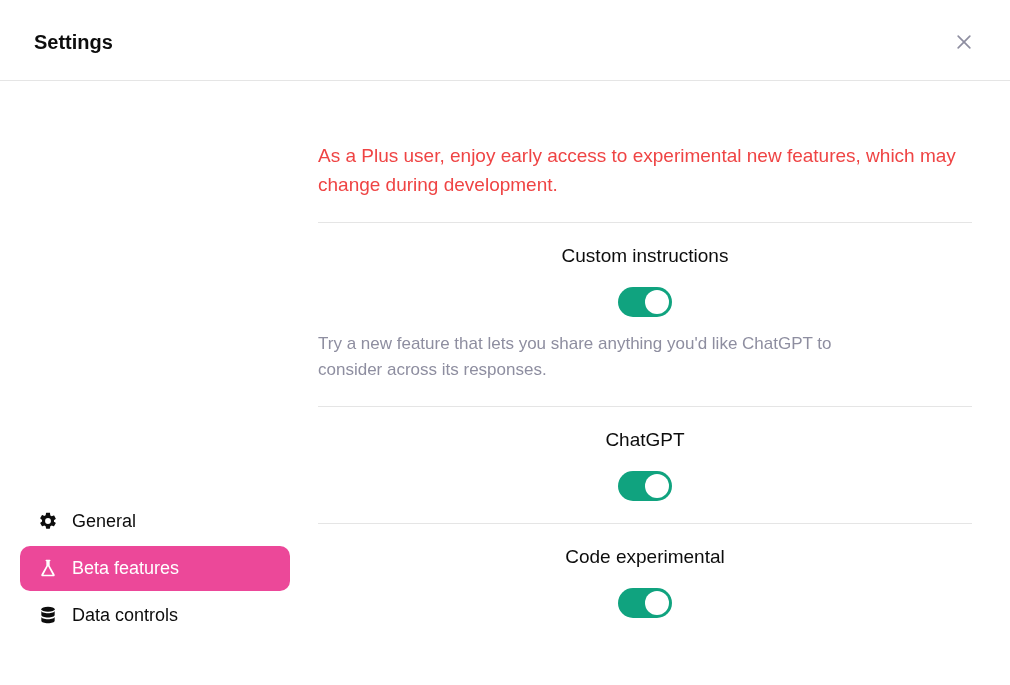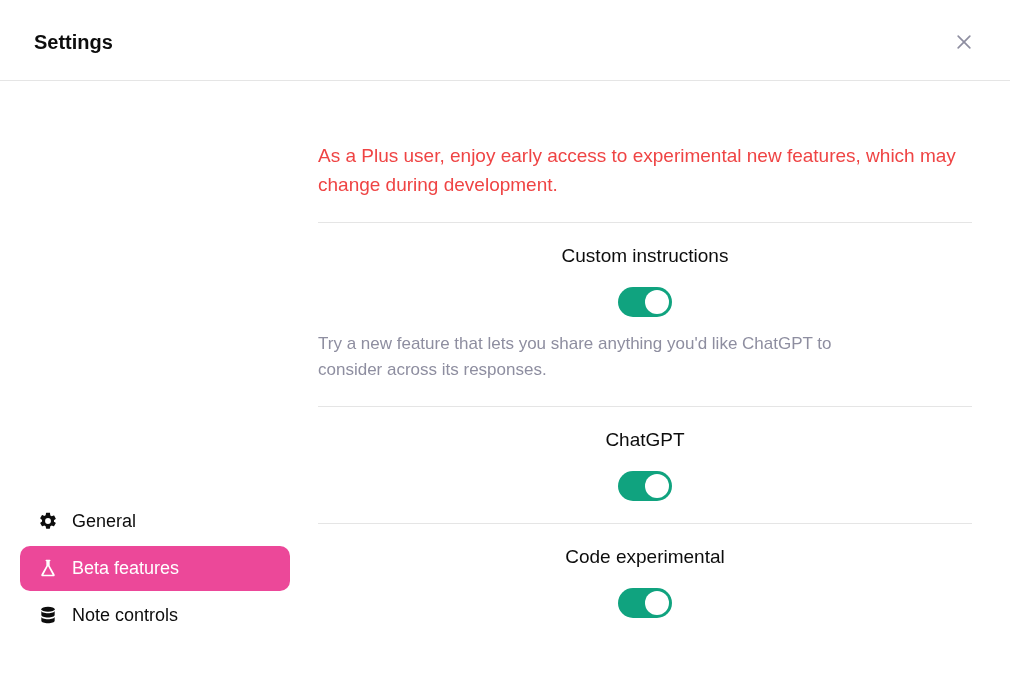--- a/index.html
+++ b/index.html
@@ -172,21 +172,21 @@
     </div>
 
     <div class="sidebar-item">
       <span class="icon">
         <svg viewBox="0 0 24 24" fill="currentColor">
             <ellipse cx="12" cy="5" rx="8" ry="3"></ellipse>
             <path d="M4,7v5c0,1.66,3.58,3,8,3s8-1.34,8-3V7c0,1.66-3.58,3-8,3S4,8.66,4,7Z"></path>
             <path d="M4,14v5c0,1.66,3.58,3,8,3s8-1.34,8-3V14c0,1.66-3.58,3-8,3S4,15.66,4,14Z"></path>
           </svg>
       </span>
-      <span>Note controls</span>
+      <span>Data controls</span>
     </div>
 
   </div>
 
   <div class="content">
     <p class="intro">As a Plus user, enjoy early access to experimental new features, which may change during development.</p>
 
     <div class="section">
       <div class="section-head">
         <div class="section-title">Custom instructions</div>

